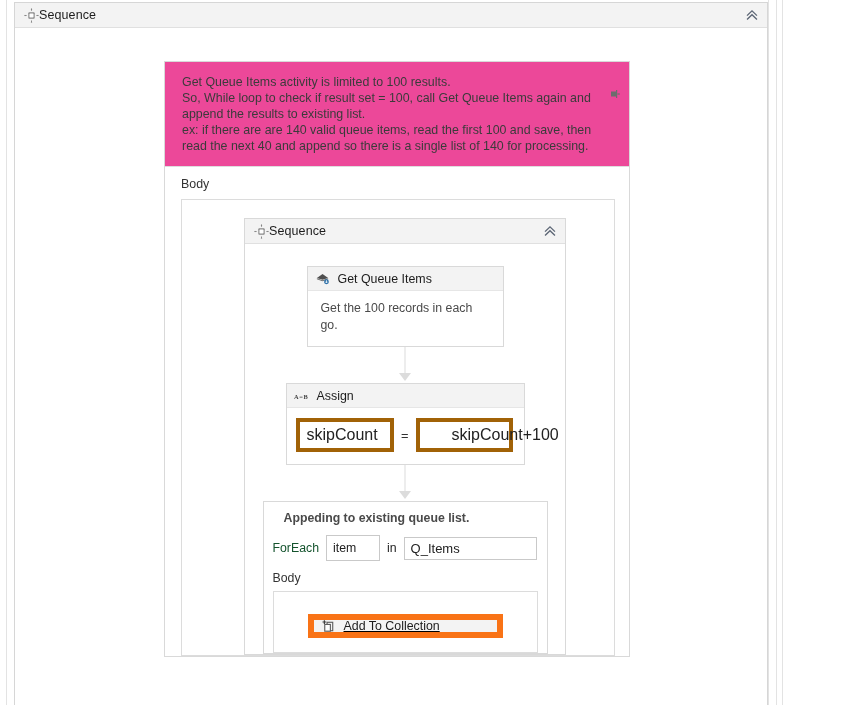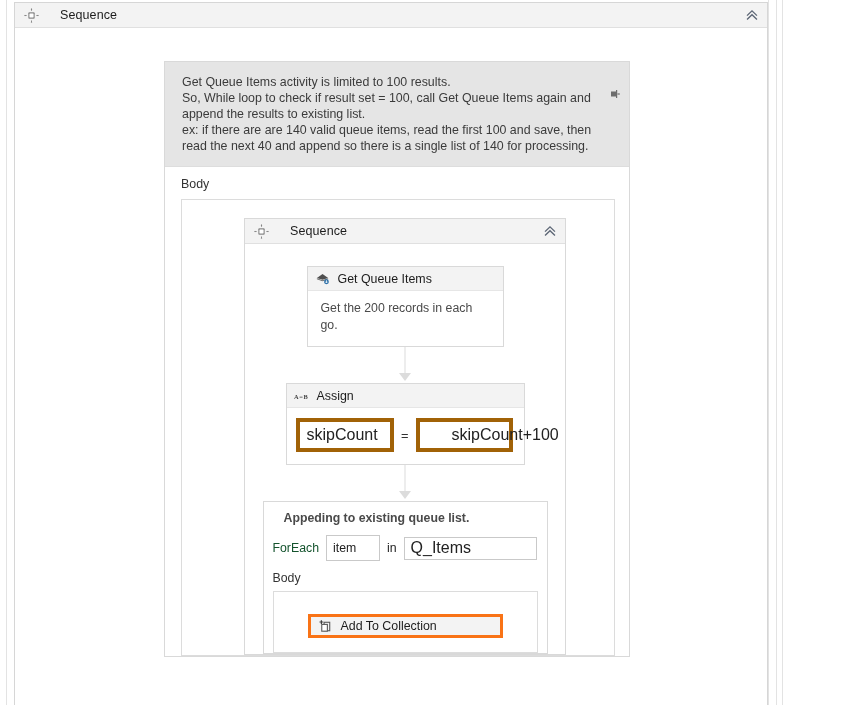--- a/index.html
+++ b/index.html
@@ -51,21 +51,21 @@
     background: #f3f3f3;
     border-bottom: 1px solid #e0e0e0;
     display: flex;
     align-items: center;
     padding-left: 8px;
     user-select: none;
   }
   .act-header .act-title {
     font-size: 12.5px;
     color: #1c1c1c;
-    margin-left: 21px;
+    margin-left: 0;
     letter-spacing: .1px;
   }
 
   .chev {
     position: absolute;
     right: 8px;
     top: 50%;
     transform: translateY(-50%);
     width: 14px; height: 14px;
     cursor: pointer;
@@ -86,21 +86,21 @@
     top: 58px;
     width: 466px;
     background: #ffffff;
     border: 1px solid #d9d9d9;
   }
   #do-while > .act-header { background: #f3f3f3; }
 
   .annotation {
     position: relative;
     padding: 12px 30px 12px 17px;
-    background: #e5e5e5;
+    background: #ec4899;
     border-bottom: 1px solid #dddddd;
   }
   .annotation p {
     font-size: 12.4px;
     line-height: 16px;
     color: #3b3b3b;
   }
   .annotation p + p { margin-top: 0; }
   .pin-icon {
     position: absolute;
@@ -242,21 +242,21 @@
     padding: 12px 6px;
     font-size: 12.3px; color: #222;
     background: #fff;
   }
   .fe-in { font-size: 12.3px; color: #222; }
   .fe-coll {
     flex: 1; height: 23px;
     border: 1px solid #c9c9c9;
     display: flex; align-items: center;
     padding: 0 6px;
-    font-size: 16px; color: #222;
+    font-size: 13px; color: #222;
     background: #fff;
   }
   .fe-body-label {
     font-size: 12.3px;
     color: #333;
     padding: 10px 0 6px 9px;
   }
   .fe-body-drop {
     margin: 0 9px 0 9px;
     border: 1px solid #dcdcdc;
@@ -264,24 +264,25 @@
     padding: 22px 0 14px 0;
     display: flex;
     justify-content: center;
   }
 
   
   #add-to-collection {
     width: 195px;
     height: 24px;
     background: #f3f3f3;
-    border: 3px solid #f97316;
+    border: 6px solid #f97316;
     display: flex;
     align-items: center;
     padding-left: 7px;
+    text-decoration: underline;
   }
   #add-to-collection .card-title {
     font-size: 12.4px;
     color: #1c1c1c;
     margin-left: 7px;
   }
 </style>
 </head>
 <body>
 
@@ -367,21 +368,21 @@
                   <span class="icon">
                     <svg width="15" height="15" viewBox="0 0 16 16">
                       <path d="M8 3.2 14 7.4 8 9.4 2 7.4z" fill="#4e4e4e"></path>
                       <path d="M2 7.8v1.1l6 2.1 6-2.1V7.8L8 9.9z" fill="#6e6e6e"></path>
                       <circle cx="12.2" cy="11.4" r="2.6" fill="#2b6fa8"></circle>
                       <path d="M12.2 9.9v2.6M10.9 11.4l1.3 1.3 1.3-1.3" stroke="#ffffff" stroke-width="0.9" fill="none"></path>
                     </svg>
                   </span>
                   <span class="card-title">Get Queue Items</span>
                 </div>
-                <div class="gqi-note">Get the 200 records in each go.</div>
+                <div class="gqi-note">Get the 100 records in each go.</div>
               </div>
 
               <div class="connector"></div>
 
               <div class="card" id="assign-activity">
                 <div class="card-header">
                   <span class="icon">
                     <svg width="16" height="12" viewBox="0 0 20 12">
                       <text x="0" y="9.5" font-family="Liberation Serif, serif" font-size="8" font-weight="bold" fill="#444">A</text>
                       <text x="6.5" y="9.5" font-family="Liberation Serif, serif" font-size="8" fill="#444">=</text>

